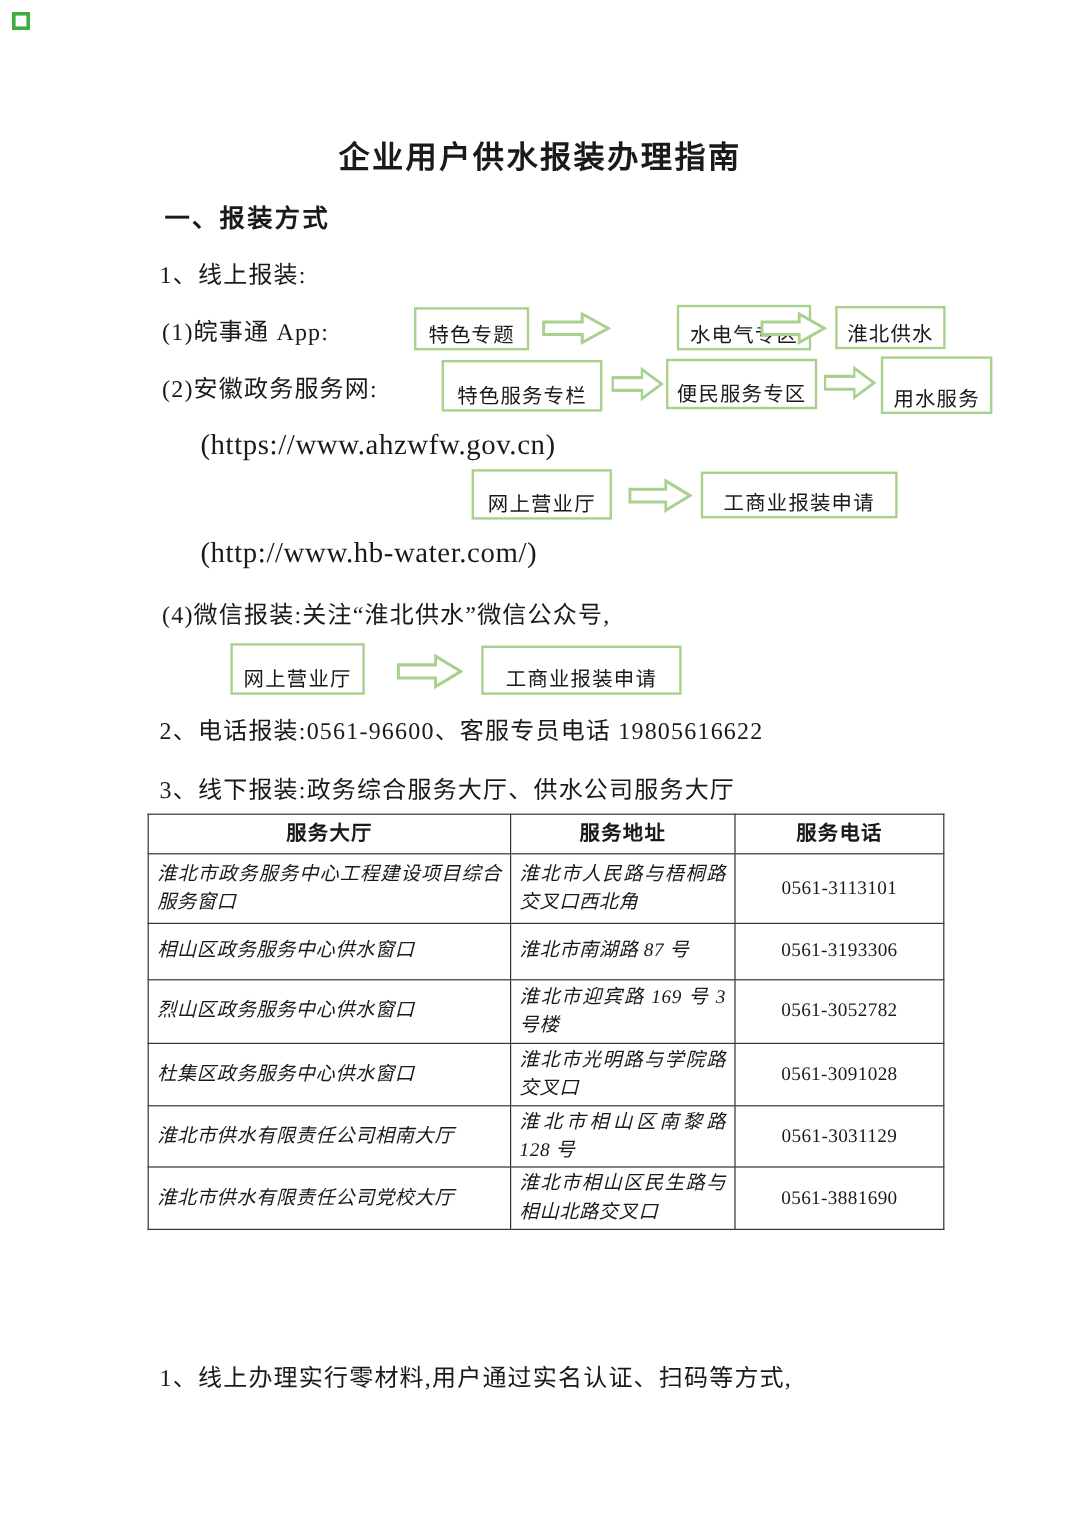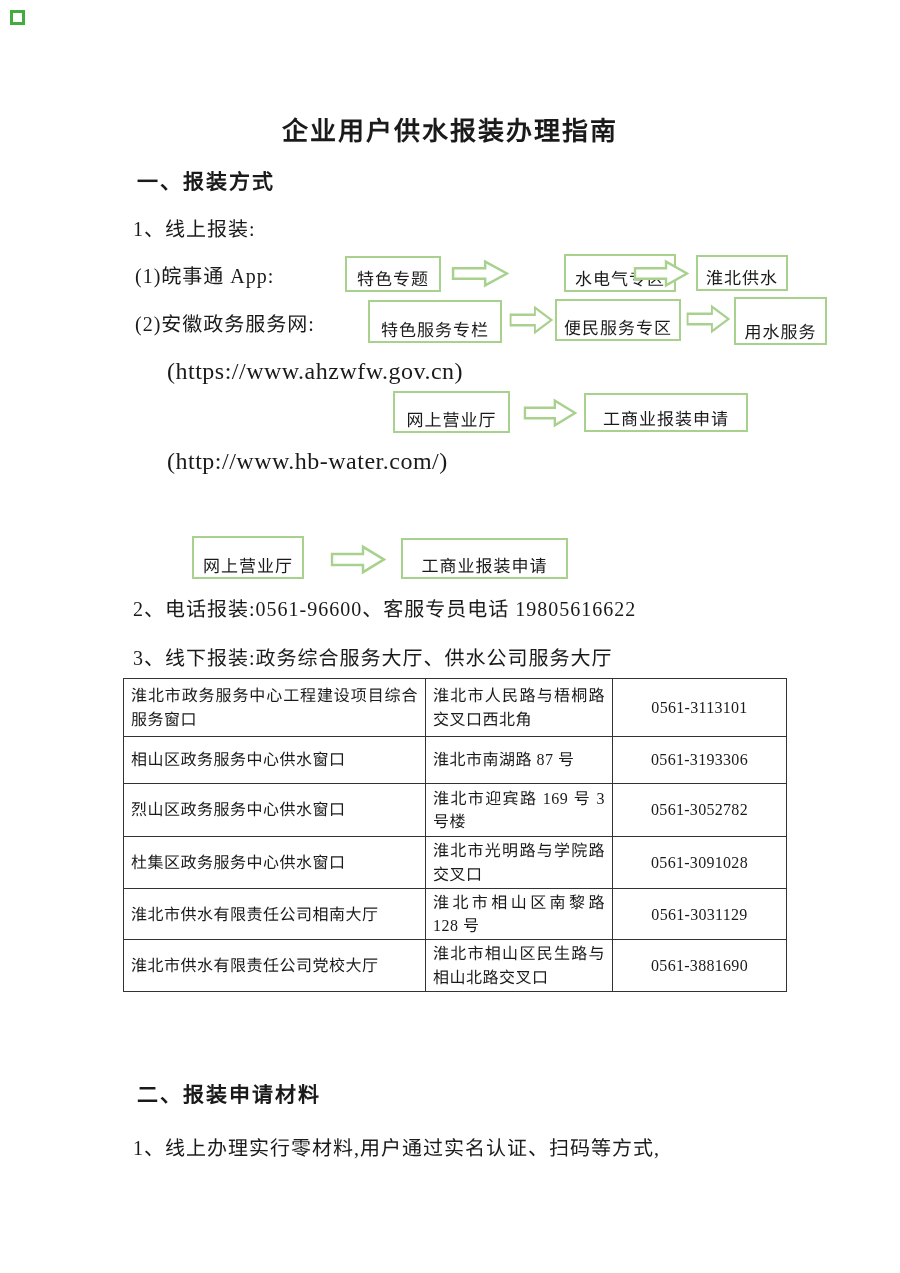--- a/index.html
+++ b/index.html
@@ -68,20 +68,21 @@
     overflow:hidden;
   }
   table.svc th{
     font-size:17px;font-weight:bold;text-align:center;
     letter-spacing:1px;padding:2px 4px;
   }
   td.cell-hall,td.cell-addr{
     text-align:justify;
     text-justify:inter-character;
     letter-spacing:0.5px;
+    font-style:italic;
   }
   td.cell-phone{
     text-align:center;
     letter-spacing:0.3px;
   }
 </style>
 </head>
 <body>
 
 <div class="page">
@@ -135,40 +136,46 @@
   </div>
   <svg class="abs farrow" style="left:523px;top:397px;" width="54" height="32" viewBox="0 0 56 30" preserveAspectRatio="none">
       <path d="M2 10 H33 V3.5 L54 15 L33 26.5 V20 H2 Z"></path>
     </svg>
   <div class="abs fbox" style="left:584px;top:393px;width:164px;height:39px;">
     <span>工商业报装申请</span>
   </div>
 
   <div class="abs url-line" style="left:132px;top:448px;">(http://www.hb-water.com/)</div>
 
+  <div class="abs body-line" style="left:135px;top:496px;">(4)微信报装:关注“淮北供水”微信公众号,</div>
   <div class="abs fbox" style="left:192px;top:536px;width:112px;height:43px;">
     <span>网上营业厅</span>
   </div>
   <svg class="abs farrow" style="left:330px;top:543px;" width="56" height="33" viewBox="0 0 56 30" preserveAspectRatio="none">
       <path d="M2 10 H33 V3.5 L54 15 L33 26.5 V20 H2 Z"></path>
     </svg>
   <div class="abs fbox" style="left:401px;top:538px;width:167px;height:41px;">
     <span>工商业报装申请</span>
   </div>
 
   <div class="abs body-line" style="left:133px;top:593px;">2、电话报装:0561-96600、客服专员电话 19805616622</div>
   <div class="abs body-line" style="left:133px;top:642px;">3、线下报装:政务综合服务大厅、供水公司服务大厅</div>
 
   <table class="abs svc">
     <colgroup>
         <col style="width:302px">
         <col style="width:187px">
         <col style="width:174px">
       </colgroup>
     <tbody>
+        <tr style="height:33px">
+      <th>服务大厅</th>
+      <th>服务地址</th>
+      <th>服务电话</th>
+    </tr>
     <tr style="height:58px">
       <td class="cell-hall">淮北市政务服务中心工程建设项目综合服务窗口</td>
       <td class="cell-addr">淮北市人民路与梧桐路交叉口西北角</td>
       <td class="cell-phone">0561-3113101</td>
     </tr>
     <tr style="height:47px">
       <td class="cell-hall">相山区政务服务中心供水窗口</td>
       <td class="cell-addr">淮北市南湖路 87 号</td>
       <td class="cell-phone">0561-3193306</td>
     </tr>
@@ -188,16 +195,15 @@
       <td class="cell-phone">0561-3031129</td>
     </tr>
     <tr style="height:45px">
       <td class="cell-hall">淮北市供水有限责任公司党校大厅</td>
       <td class="cell-addr">淮北市相山区民生路与相山北路交叉口</td>
       <td class="cell-phone">0561-3881690</td>
     </tr>
   </tbody>
     </table>
 
-  <div class="abs h-sec" style="left:137px;top:1078px;">二、报装申请材料</div>
   <div class="abs body-line" style="left:133px;top:1132px;">1、线上办理实行零材料,用户通过实名认证、扫码等方式,</div>
 
 </div>
 
 </body></html>

